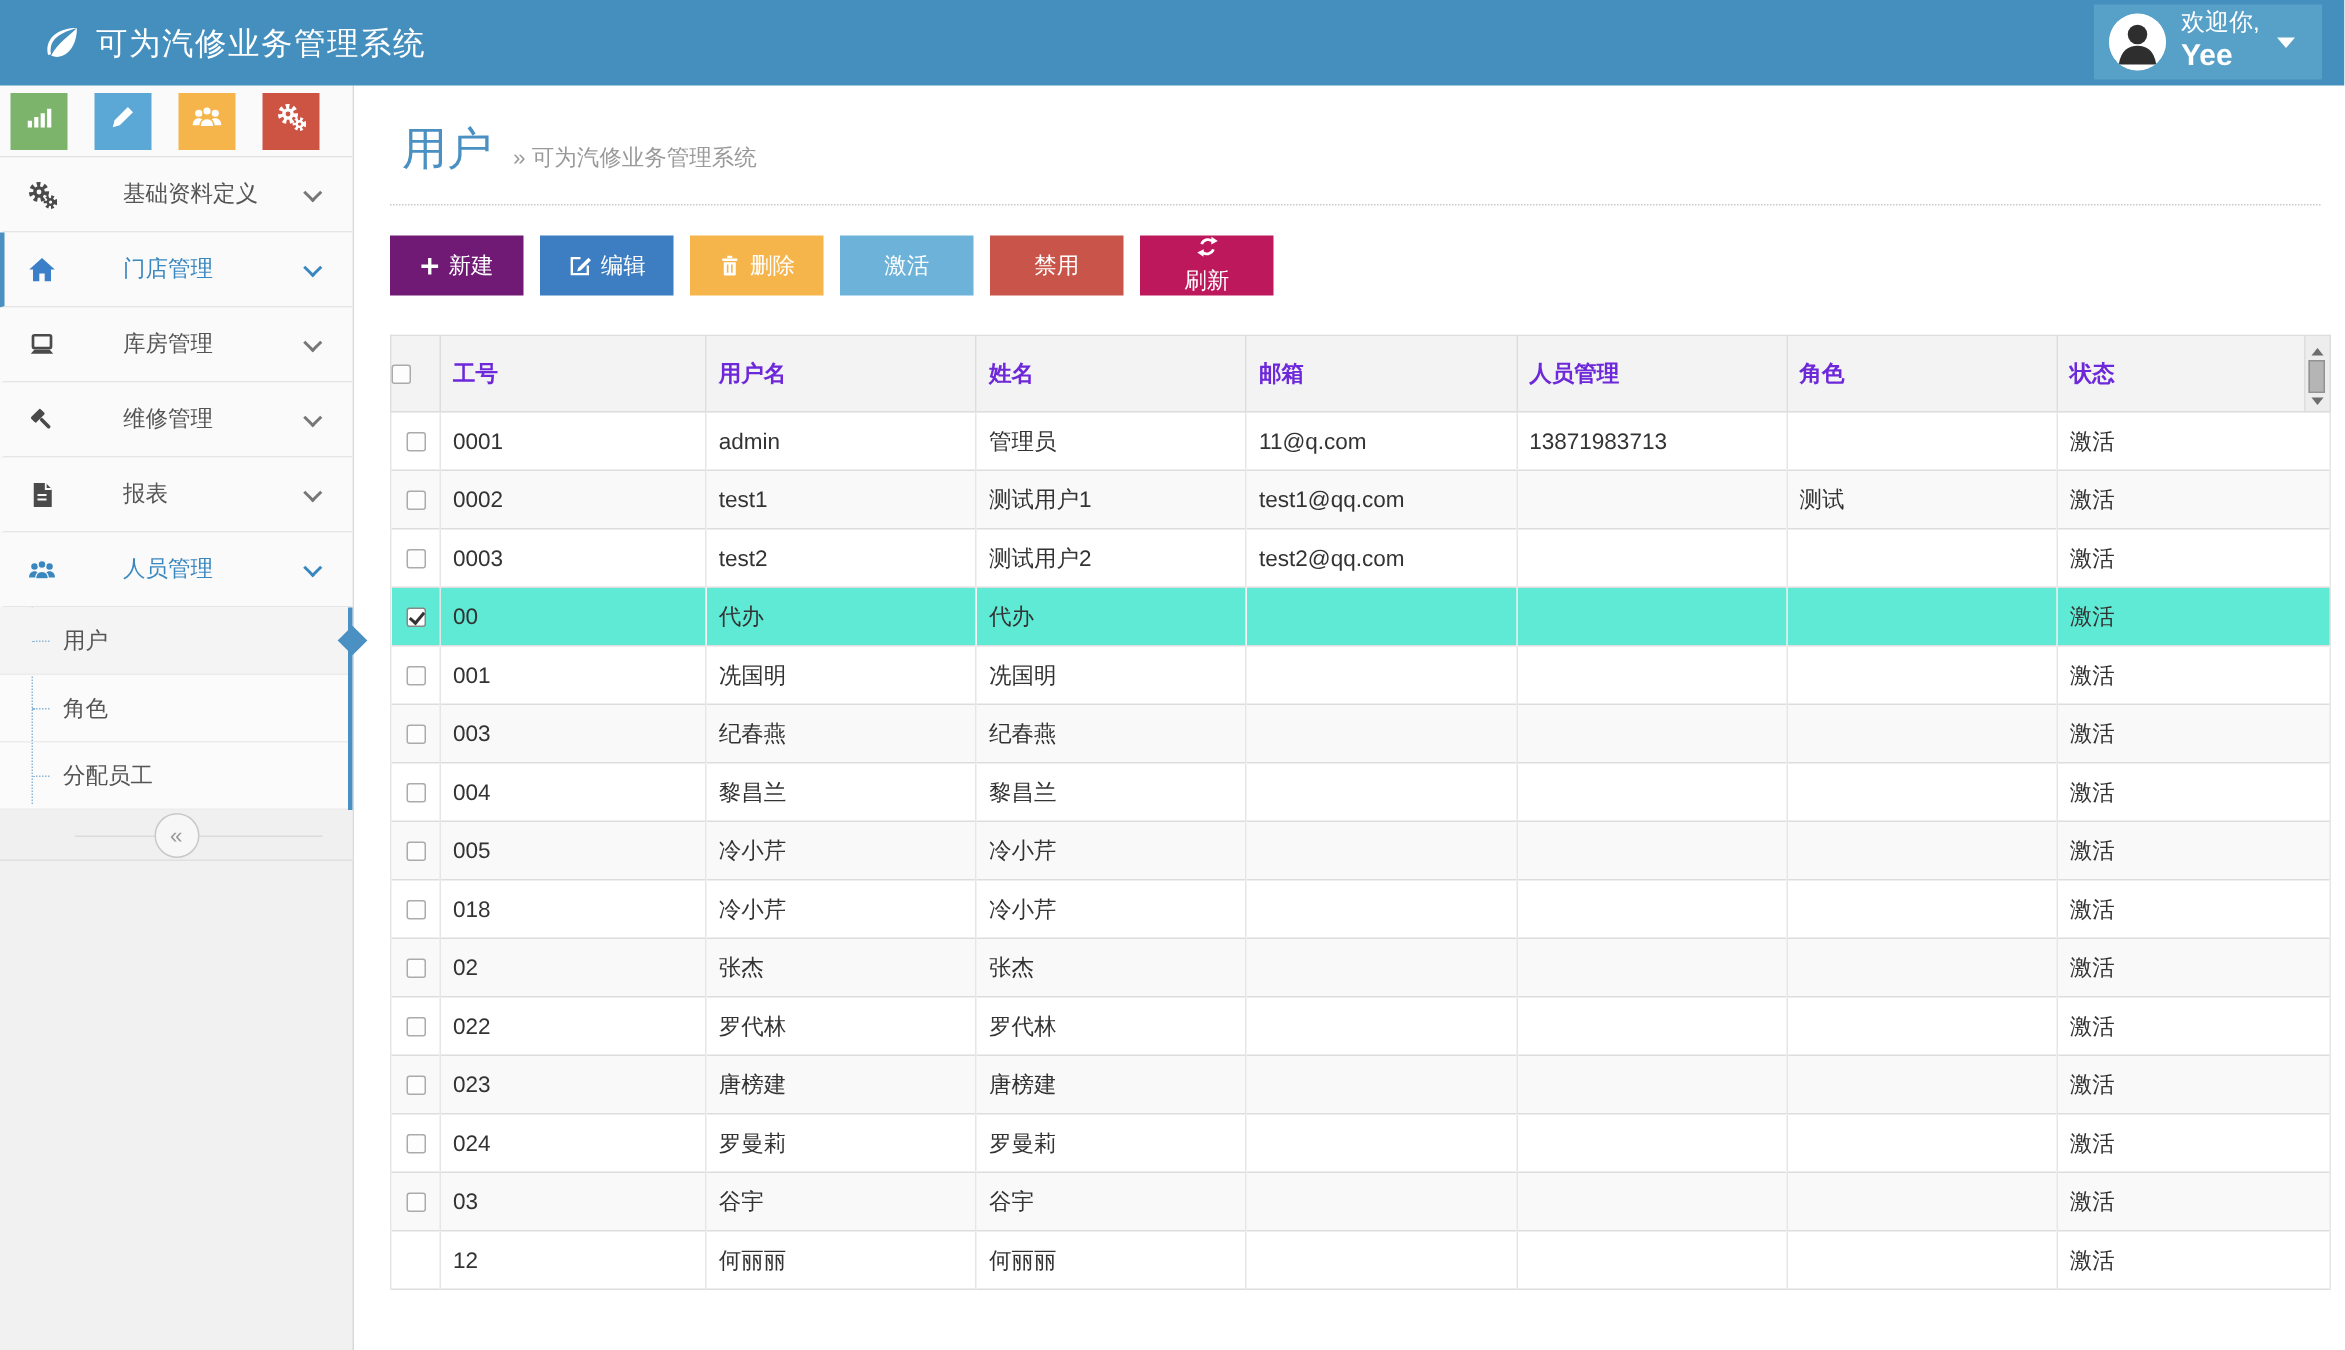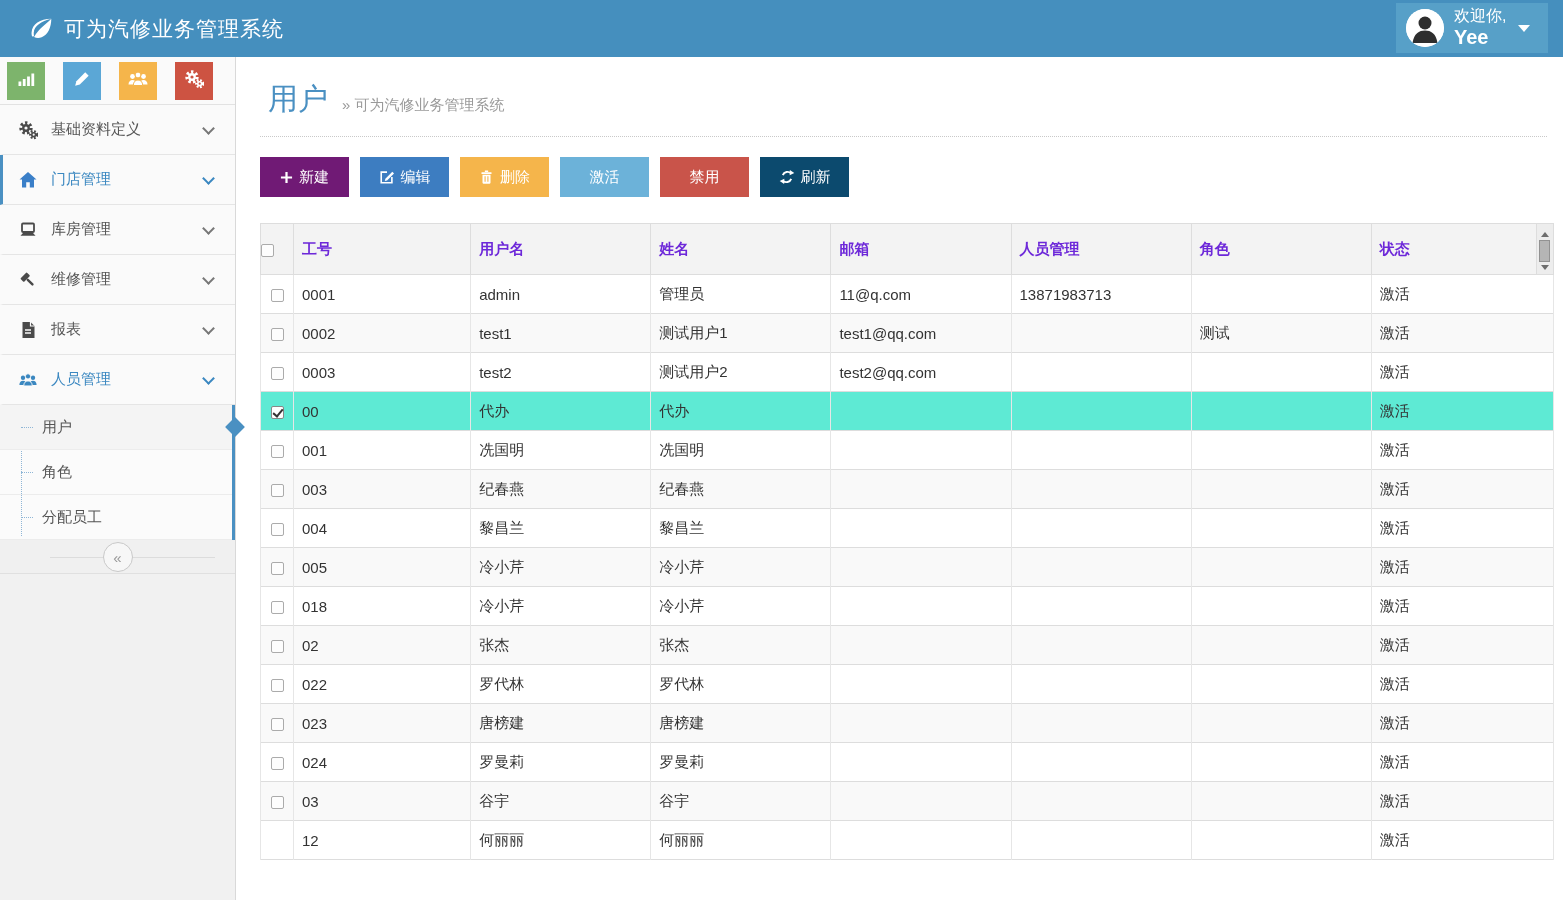--- a/index.html
+++ b/index.html
@@ -25,21 +25,21 @@
   .sidebar { width:236px; flex:0 0 236px; background:#f1f1f1; border-right:1px solid #d9d9d9; }
   .content { flex:1; background:#fff; padding-left:24px; }
 
   
   .quick-row { height:48px; background:#fafafa; border-bottom:1px solid #e2e2e2;
     display:flex; align-items:center; padding-left:7px; gap:18px; }
   .quick-btn { width:38px; height:38px; display:flex; align-items:center; justify-content:center; cursor:pointer; }
   .menu { list-style:none; }
   .menu-item { height:50px; background:#fafafa; border-bottom:1px solid #e5e5e5;
     display:flex; align-items:center; padding-left:15px; border-left:3px solid transparent;
-    cursor:pointer; position:relative; }
+    cursor:pointer; position:relative;gap:31px; }
   .menu-item .mi-icon { width:20px; height:20px; flex:0 0 20px; display:flex; align-items:center; }
   .menu-item .mi-label { margin-left:13px; font-size:15px; color:#555; }
   .menu-item.highlighted { border-left-color:#4a90c2; }
   .menu-item.highlighted .mi-label, .menu-item.expanded .mi-label { color:#3a87c0; }
   .chev { width:9px; height:9px; border-right:2px solid #777; border-bottom:2px solid #777;
     transform:rotate(45deg); position:absolute; right:22px; top:19px; }
   .menu-item.highlighted .chev, .menu-item.expanded .chev { border-color:#3a87c0; }
   .submenu { list-style:none; background:#fbfbfb; border-right:3px solid #4a90c2; position:relative; }
   .submenu::before { content:""; position:absolute; left:21px; top:0; bottom:4px; border-left:1px dotted #8fb6d6; }
   .submenu-item { height:45px; border-bottom:1px solid #ececec; display:flex; align-items:center;
@@ -290,21 +290,21 @@
           <path d="M7.3 8.2 v6.6 M10.7 8.2 v6.6" stroke="#f5b54b" stroke-width="1.3"></path>
         </svg>
         <span>删除</span>
       </button>
       <button class="tb-btn" style="background-color: rgb(108, 178, 217);">
         <span>激活</span>
       </button>
       <button class="tb-btn" style="background-color: rgb(201, 84, 74);">
         <span>禁用</span>
       </button>
-      <button class="tb-btn" style="background-color: #0c4a6e;">
+      <button class="tb-btn" style="background-color: #be185d; flex-direction: column;">
         <svg width="16" height="16" viewBox="0 0 18 18">
           <path d="M13.6 5 A5.6 5.6 0 0 0 4.3 6.9" fill="none" stroke="#fff" stroke-width="2.2"></path>
           <path d="M12.2 1 L17.2 4.4 L12 7.1 Z" fill="#fff"></path>
           <path d="M4.4 13 A5.6 5.6 0 0 0 13.7 11.1" fill="none" stroke="#fff" stroke-width="2.2"></path>
           <path d="M5.8 17 L0.8 13.6 L6 10.9 Z" fill="#fff"></path>
         </svg>
         <span>刷新</span>
       </button>
     </div>
 

